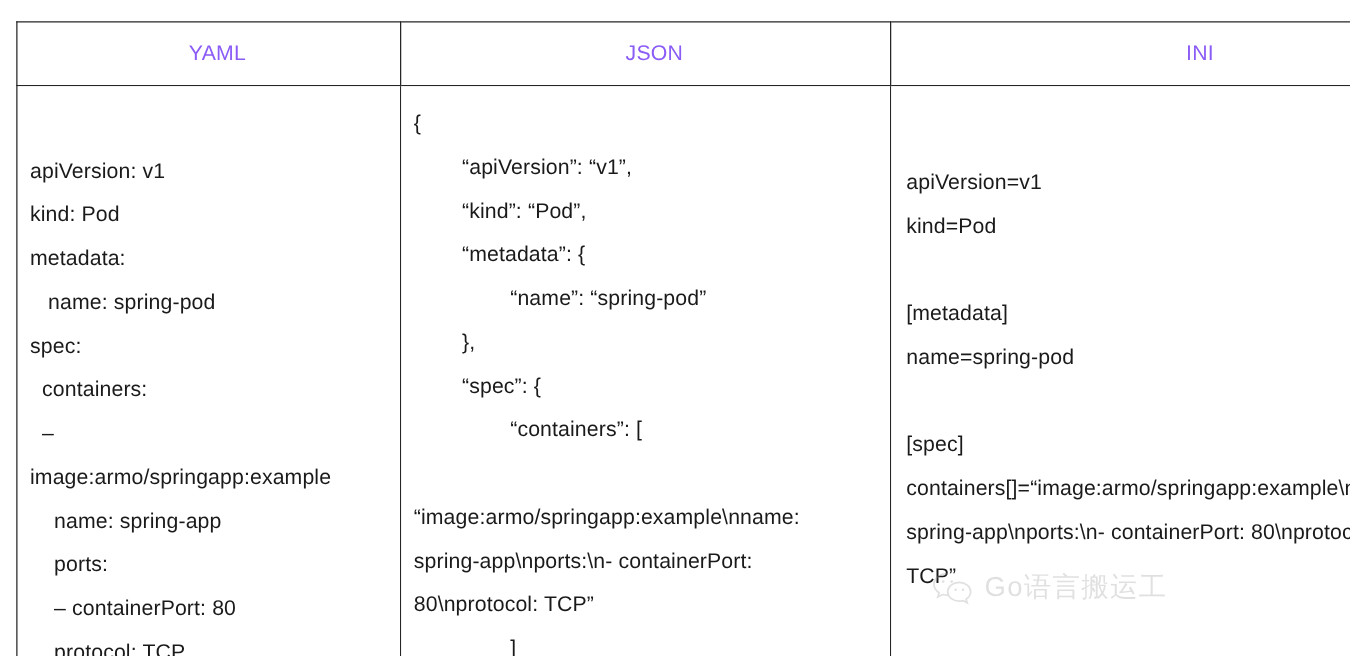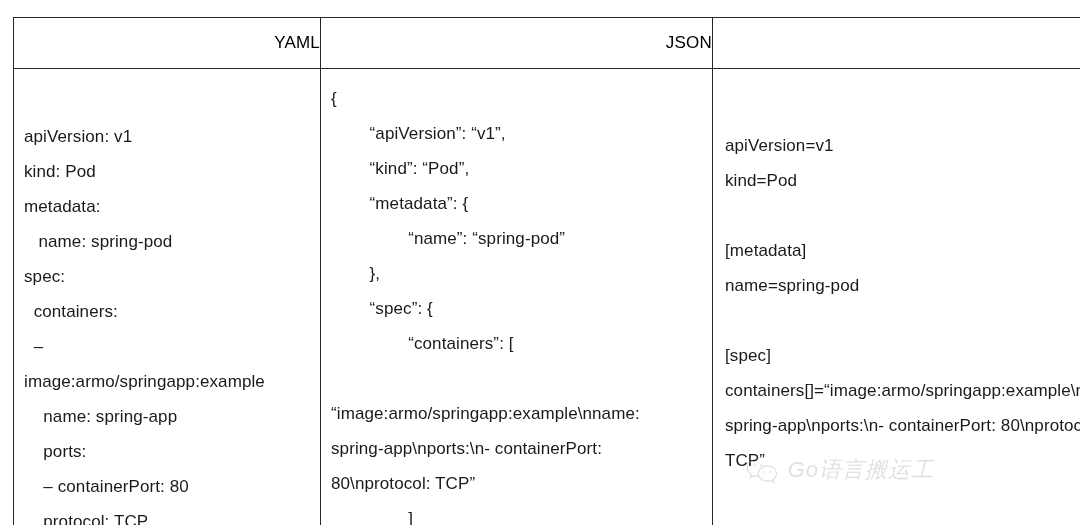--- a/index.html
+++ b/index.html
@@ -46,26 +46,26 @@
     border: 1px solid #262626;
     vertical-align: top;
     padding: 0;
     background: #ffffff;
   }
 
   
   .compare-table thead th {
     height: 50px;
     padding: 0 0 0 14px;
-    text-align: right;
+    text-align: center;
     font-weight: 400;
     font-size: 17px;
     line-height: 50px;
     letter-spacing: .2px;
-    color: #000000;
+    color: #8b5cf6;
     white-space: nowrap;
     overflow: hidden;
   }
 
   
   .compare-table tbody td {
     height: 440px;
     padding: 0;
     position: relative;
     overflow: hidden;
@@ -101,21 +101,20 @@
   .watermark {
     position: absolute;
     right: 146px;
     bottom: 40px;
     display: flex;
     align-items: center;
     gap: 9px;
     opacity: .30;
     pointer-events: none;
     user-select: none;
-    font-style: italic;
   }
   .watermark .wm-logo {
     display: block;
     width: 34px;
     height: 27px;
     flex: none;
   }
   .watermark .wm-text {
     font-family: "Liberation Sans", sans-serif;
     font-size: 22px;

